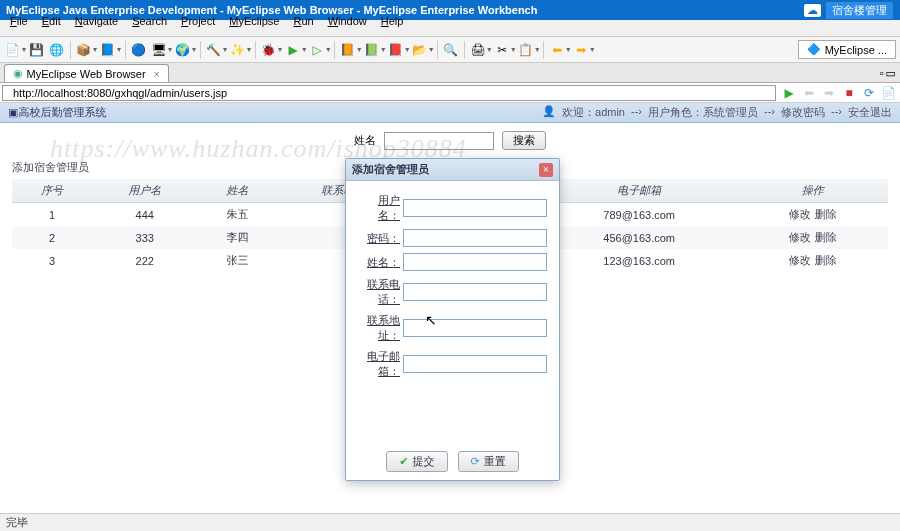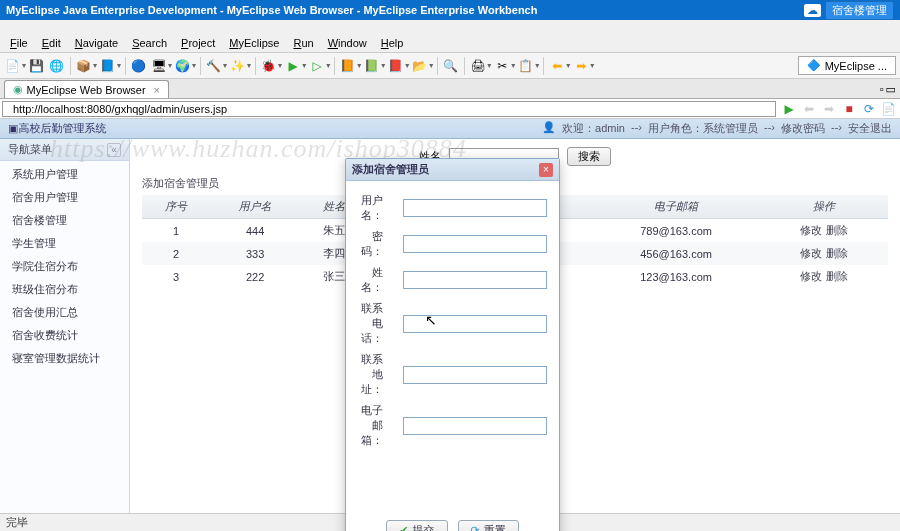--- a/index.html
+++ b/index.html
@@ -3,21 +3,21 @@
 <meta charset="utf-8">
 <style>
 * { margin: 0; padding: 0; box-sizing: border-box; font-family: "Microsoft YaHei", SimSun, sans-serif; font-size: 11px; }
 body { background: #fff; width: 900px; height: 531px; overflow: hidden; position: relative; }
 
 .titlebar { background: linear-gradient(#0a6eca, #0a6eca); color: #fff; height: 20px; padding: 2px 6px; display: flex; align-items: center; text-align: center; }
 .titlebar-text { font-weight: bold; }
 .titlebar-right { margin-left: auto; display: flex; gap: 4px; align-items: center; }
 .upload-btn { background: #2a8ce8; color: #fff; padding: 1px 6px; border: 1px solid #1a6cb8; border-radius: 2px; }
 
-.menubar { background: #f0f0f0; border-bottom: 1px solid #ccc; height: 14px; display: flex; align-items: flex-start; padding: 16px 4px; gap: 2px; }
+.menubar { background: #f0f0f0; border-bottom: 1px solid #ccc; height: 14px; display: flex; align-items: flex-end; padding: 8px 4px; gap: 2px; }
 .menubar span { padding: 1px 6px; color: #000; text-decoration: underline; text-decoration-color: transparent; }
 .menubar span::first-letter { text-decoration: underline; }
 
 .toolbar { background: #f5f5f5; border-bottom: 1px solid #ccc; height: 26px; display: flex; align-items: center; padding: 0 4px; gap: 2px; }
 .tool-icon { width: 18px; height: 18px; display: inline-flex; align-items: center; justify-content: center; font-size: 12px; }
 .tool-sep { width: 1px; height: 18px; background: #ccc; margin: 0 2px; }
 .tool-dd { font-size: 8px; color: #666; margin-left: -2px; }
 .myeclipse-btn { margin-left: auto; background: #fff; border: 1px solid #aaa; padding: 2px 8px; display: flex; align-items: center; gap: 4px; }
 
 .tabbar { background: #e8e8e8; border-bottom: 1px solid #aaa; height: 20px; display: flex; align-items: flex-end; padding: 0 4px; }
@@ -55,21 +55,21 @@
 .data-table tr.odd { background: #f6f8fa; }
 .data-table tr.even { background: #fff; }
 .op-link { color: #445; margin: 0 2px; cursor: pointer; }
 
 .dialog { position: absolute; left: 345px; top: 158px; width: 215px; background: #fff; border: 1px solid #8aa8c8; border-radius: 2px; box-shadow: 0 3px 12px rgba(0,0,0,0.25); z-index: 100; }
 .dialog-header { background: linear-gradient(#dce8f4,#c8d8e8); padding: 3px 6px; display: flex; align-items: center; border-bottom: 1px solid #a8c0d8; }
 .dialog-title { color: #335; font-weight: bold; }
 .dialog-close { margin-left: auto; width: 14px; height: 14px; background: #d66; color: #fff; display: inline-flex; align-items: center; justify-content: center; border-radius: 2px; font-size: 10px; }
 .dialog-body { padding: 12px 12px 8px 12px; }
 .form-row { display: flex; align-items: center; margin-bottom: 6px; }
-.form-row label { width: 62px; text-align: right; margin-right: 20px; color: #334; }
+.form-row label { width: 62px; text-align: right; margin-right: 3px; color: #334; text-decoration: underline; }
 .form-row input { flex: 1; height: 18px; border: 1px solid #8aa8c8; }
 .dialog-footer { padding: 8px; display: flex; justify-content: center; gap: 10px; border-top: 0; margin-top: 50px; }
 .dlg-btn { padding: 2px 12px; background: linear-gradient(#fafafa,#e4e4e4); border: 1px solid #9ab; border-radius: 3px; display: inline-flex; align-items: center; gap: 4px; color: #334; }
 .dlg-btn .ico { color: #3a3; }
 .dlg-btn .ico2 { color: #39c; }
 
 .cursor { position: absolute; left: 425px; top: 312px; font-size: 14px; color: #000; z-index: 200; pointer-events: none; }
 
 .watermark { position: absolute; left: 50px; top: 134px; font-size: 26px; color: rgba(120,120,120,0.22); font-style: italic; font-family: Georgia, serif; z-index: 50; pointer-events: none; letter-spacing: 1px; }
 
@@ -188,37 +188,20 @@
     <span>--›</span>
     <span>用户角色：系统管理员</span>
     <span>--›</span>
     <a>修改密码</a>
     <span>--›</span>
     <a>安全退出</a>
   </div>
 </div>
 
 <div class="app-body">
-  <div class="sidebar">
-    <div class="sidebar-header">
-      <span>导航菜单</span>
-      <span class="sidebar-collapse">«</span>
-    </div>
-    <div class="sidebar-items">
-      <div class="sidebar-item">系统用户管理</div>
-      <div class="sidebar-item">宿舍用户管理</div>
-      <div class="sidebar-item">宿舍楼管理</div>
-      <div class="sidebar-item">学生管理</div>
-      <div class="sidebar-item">学院住宿分布</div>
-      <div class="sidebar-item">班级住宿分布</div>
-      <div class="sidebar-item">宿舍使用汇总</div>
-      <div class="sidebar-item">宿舍收费统计</div>
-      <div class="sidebar-item">寝室管理数据统计</div>
-    </div>
-  </div>
 
   <div class="main">
     <div class="search-row">
       <span>姓名</span>
       <input style="">
       <button>搜索</button>
     </div>
     <div class="section-title">添加宿舍管理员</div>
     <table class="data-table">
       <thead>

